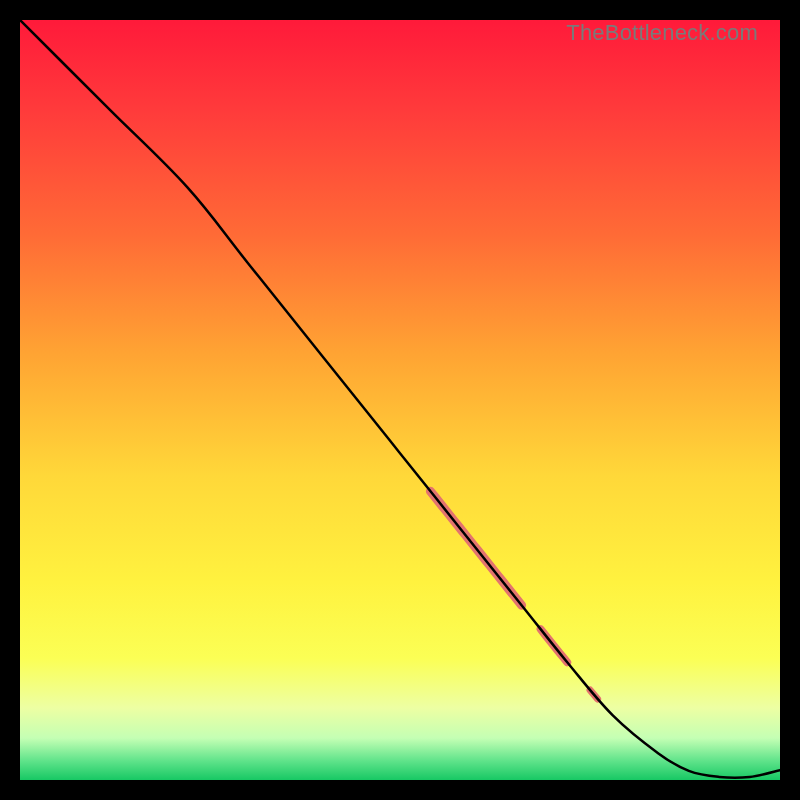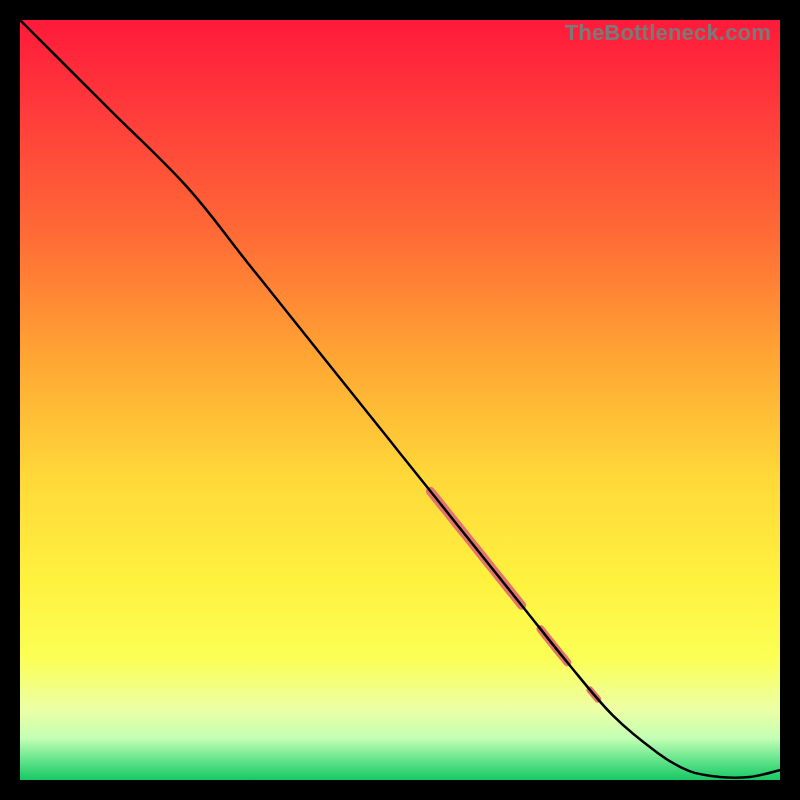--- a/index.html
+++ b/index.html
@@ -21,24 +21,24 @@
     position: absolute;
     left: 20px;
     top: 20px;
     width: 760px;
     height: 760px;
     overflow: hidden;
   }
   .watermark {
     position: absolute;
     top: 0px;
-    right: 9px;
+    right: 22px;
     color: #7a7a7a;
     font-size: 22px;
-    font-weight: 700;
+    font-weight: 400;
     letter-spacing: 0.2px;
     z-index: 10;
     user-select: none;
   }
   svg { display: block; }
 </style>
 </head>
 <body>
 
 <div class="frame">

